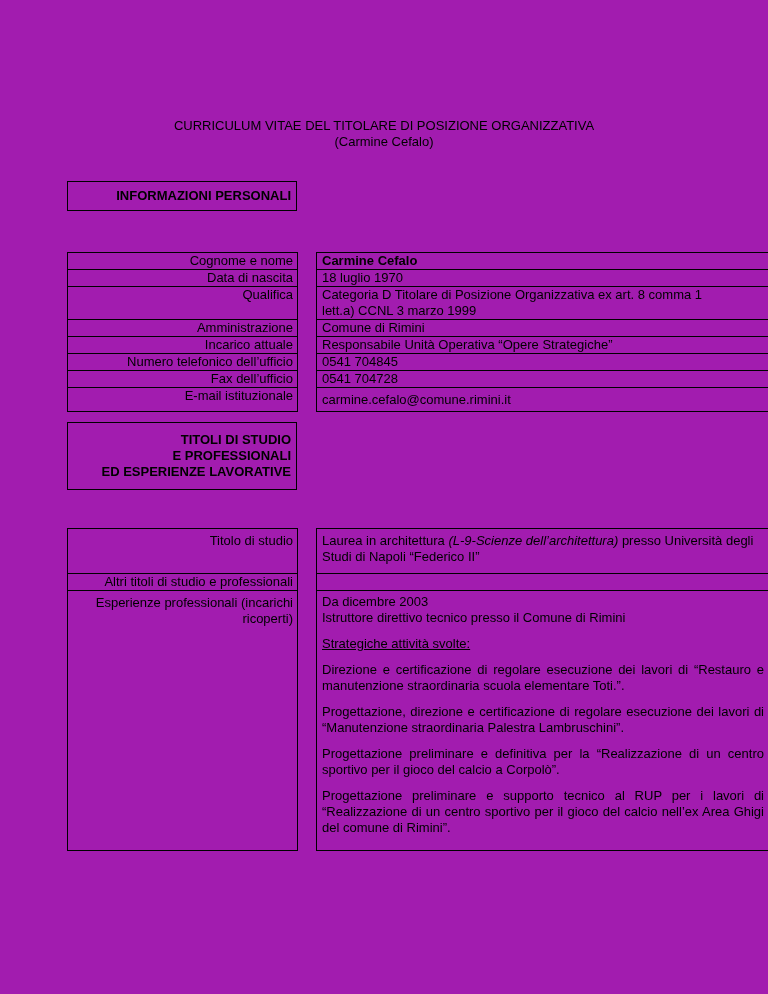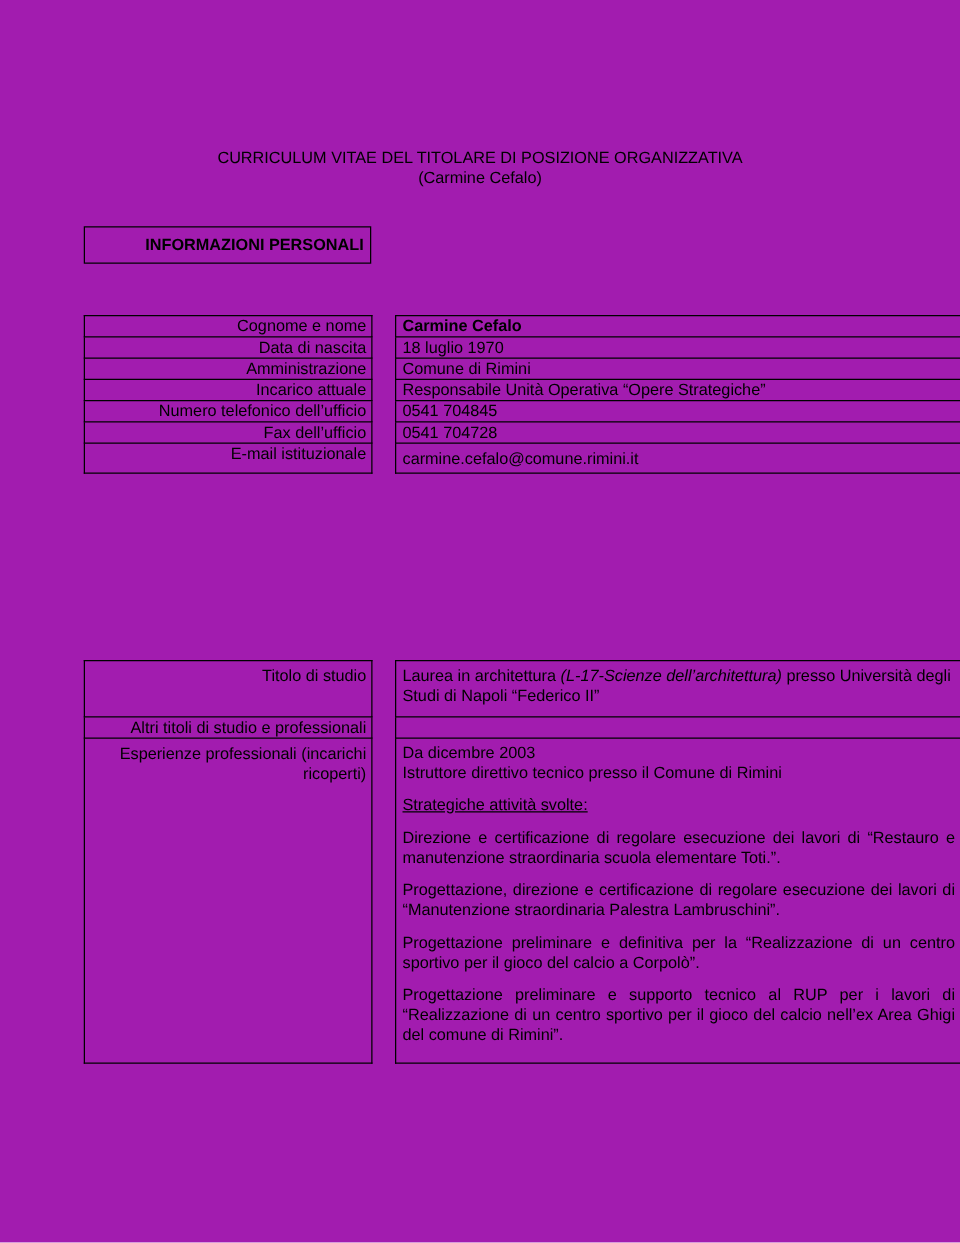--- a/index.html
+++ b/index.html
@@ -76,20 +76,26 @@
         <tr class="h16">
       <td class="lbl">Cognome e nome</td>
       <td class="gapc"></td>
       <td class="val bold">Carmine Cefalo</td>
     </tr>
     <tr class="h16">
       <td class="lbl">Data di nascita</td>
       <td class="gapc"></td>
       <td class="val">18 luglio 1970</td>
     </tr>
+    <tr class="h32">
+      <td class="lbl">Qualifica</td>
+      <td class="gapc"></td>
+      <td class="val pre">Categoria D Titolare di Posizione Organizzativa ex art. 8 comma 1
+lett.a) CCNL 3 marzo 1999</td>
+    </tr>
     <tr class="h16">
       <td class="lbl">Amministrazione</td>
       <td class="gapc"></td>
       <td class="val">Comune di Rimini</td>
     </tr>
     <tr class="h16">
       <td class="lbl">Incarico attuale</td>
       <td class="gapc"></td>
       <td class="val">Responsabile Unità Operativa “Opere Strategiche”</td>
     </tr>
@@ -104,27 +110,32 @@
       <td class="val">0541 704728</td>
     </tr>
     <tr class="h24">
       <td class="lbl">E-mail istituzionale</td>
       <td class="gapc"></td>
       <td class="val pt4">carmine.cefalo@comune.rimini.it</td>
     </tr>
   </tbody>
     </table>
 
+  <div class="section-box" id="box2">
+    <div class="pre">TITOLI DI STUDIO
+E PROFESSIONALI
+ED ESPERIENZE LAVORATIVE</div>
+  </div>
 
   <table class="cv-table" id="table2">
     <tbody>
         <tr class="h45">
       <td class="lbl pt4">Titolo di studio</td>
       <td class="gapc"></td>
-      <td class="val pt4"><span>Laurea in architettura </span><span class="em-it">(L-17-Scienze dell’architettura)</span><span> presso Università degli Studi di Napoli “Federico II”</span></td>
+      <td class="val pt4"><span>Laurea in architettura </span><span class="em-it">(L-9-Scienze dell’architettura)</span><span> presso Università degli Studi di Napoli “Federico II”</span></td>
     </tr>
     <tr class="h17">
       <td class="lbl">Altri titoli di studio e professionali</td>
       <td class="gapc"></td>
       <td class="val"></td>
     </tr>
     <tr>
       <td class="lbl pt4">Esperienze professionali (incarichi ricoperti)</td>
       <td class="gapc"></td>
       <td class="val exp">

